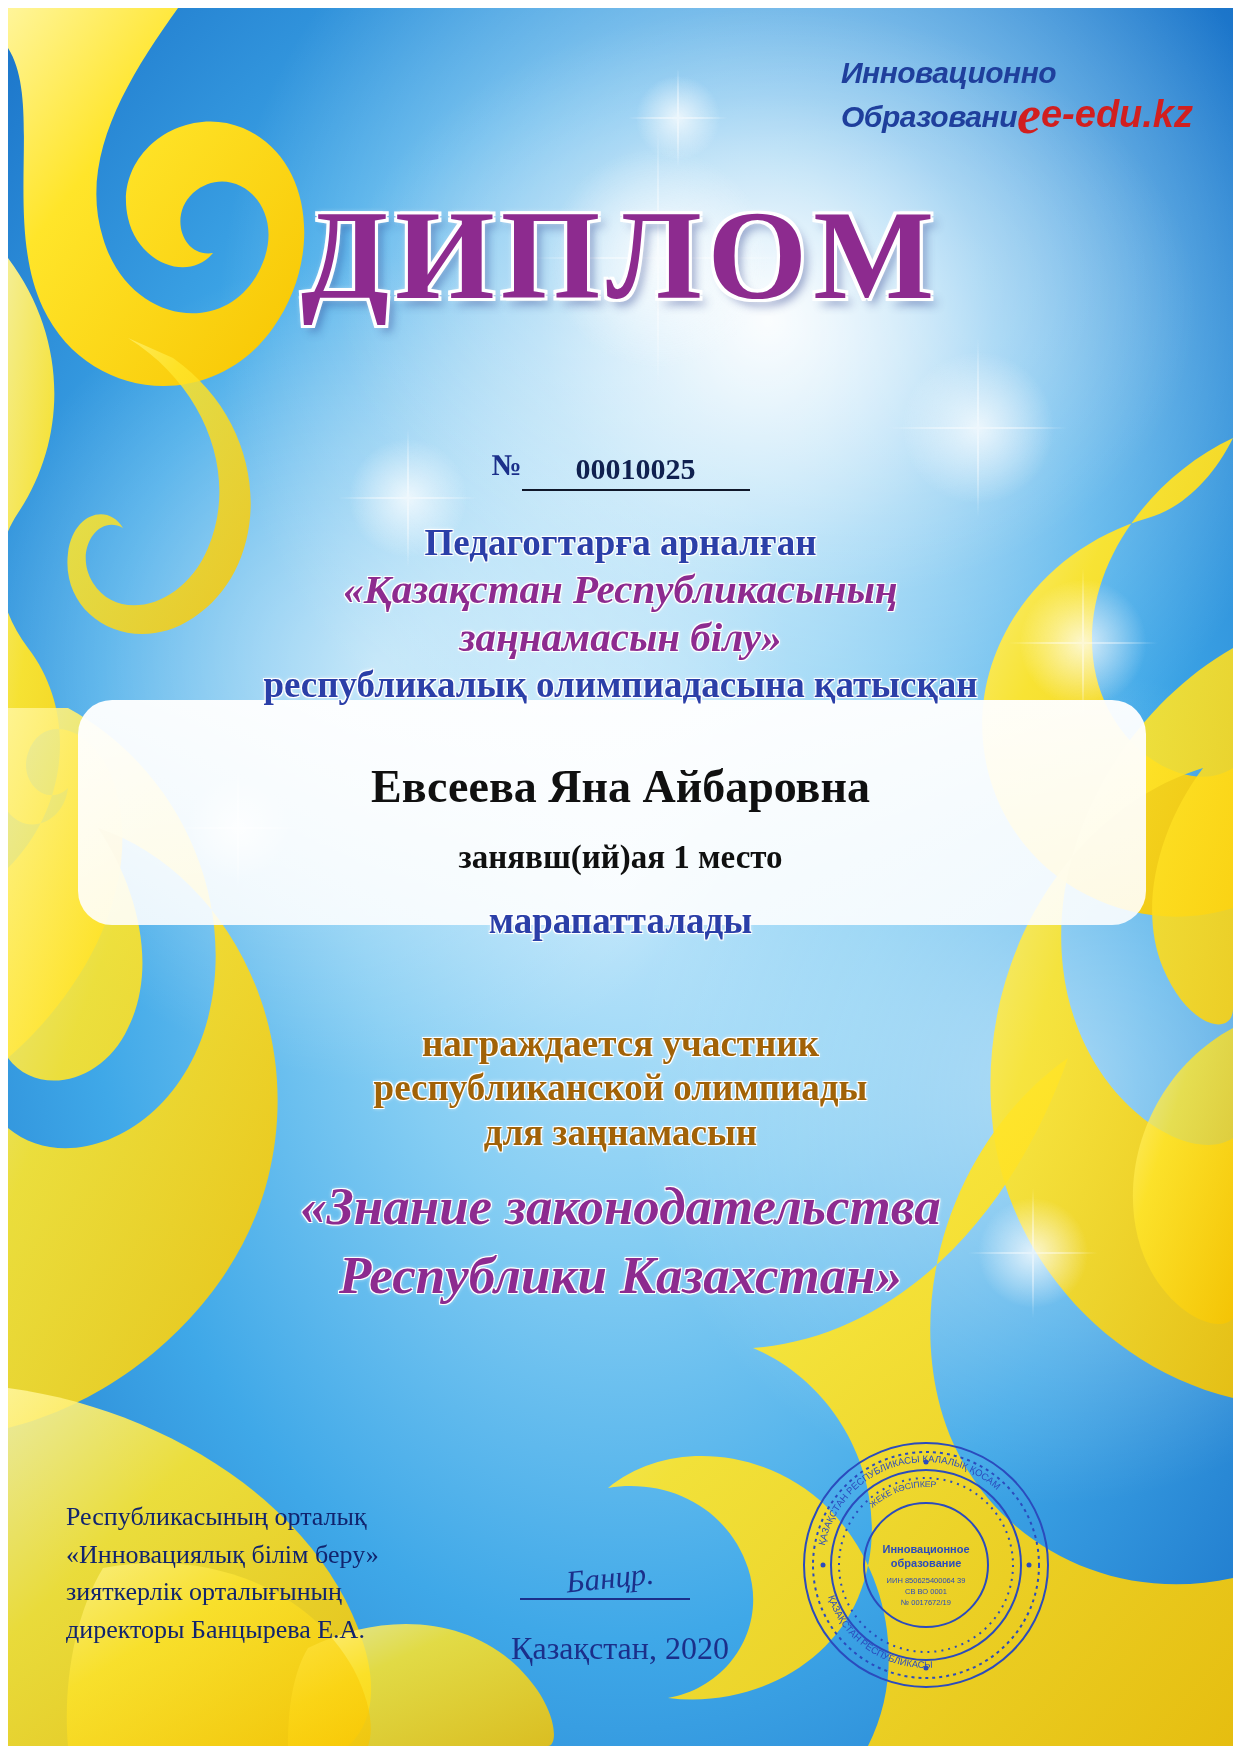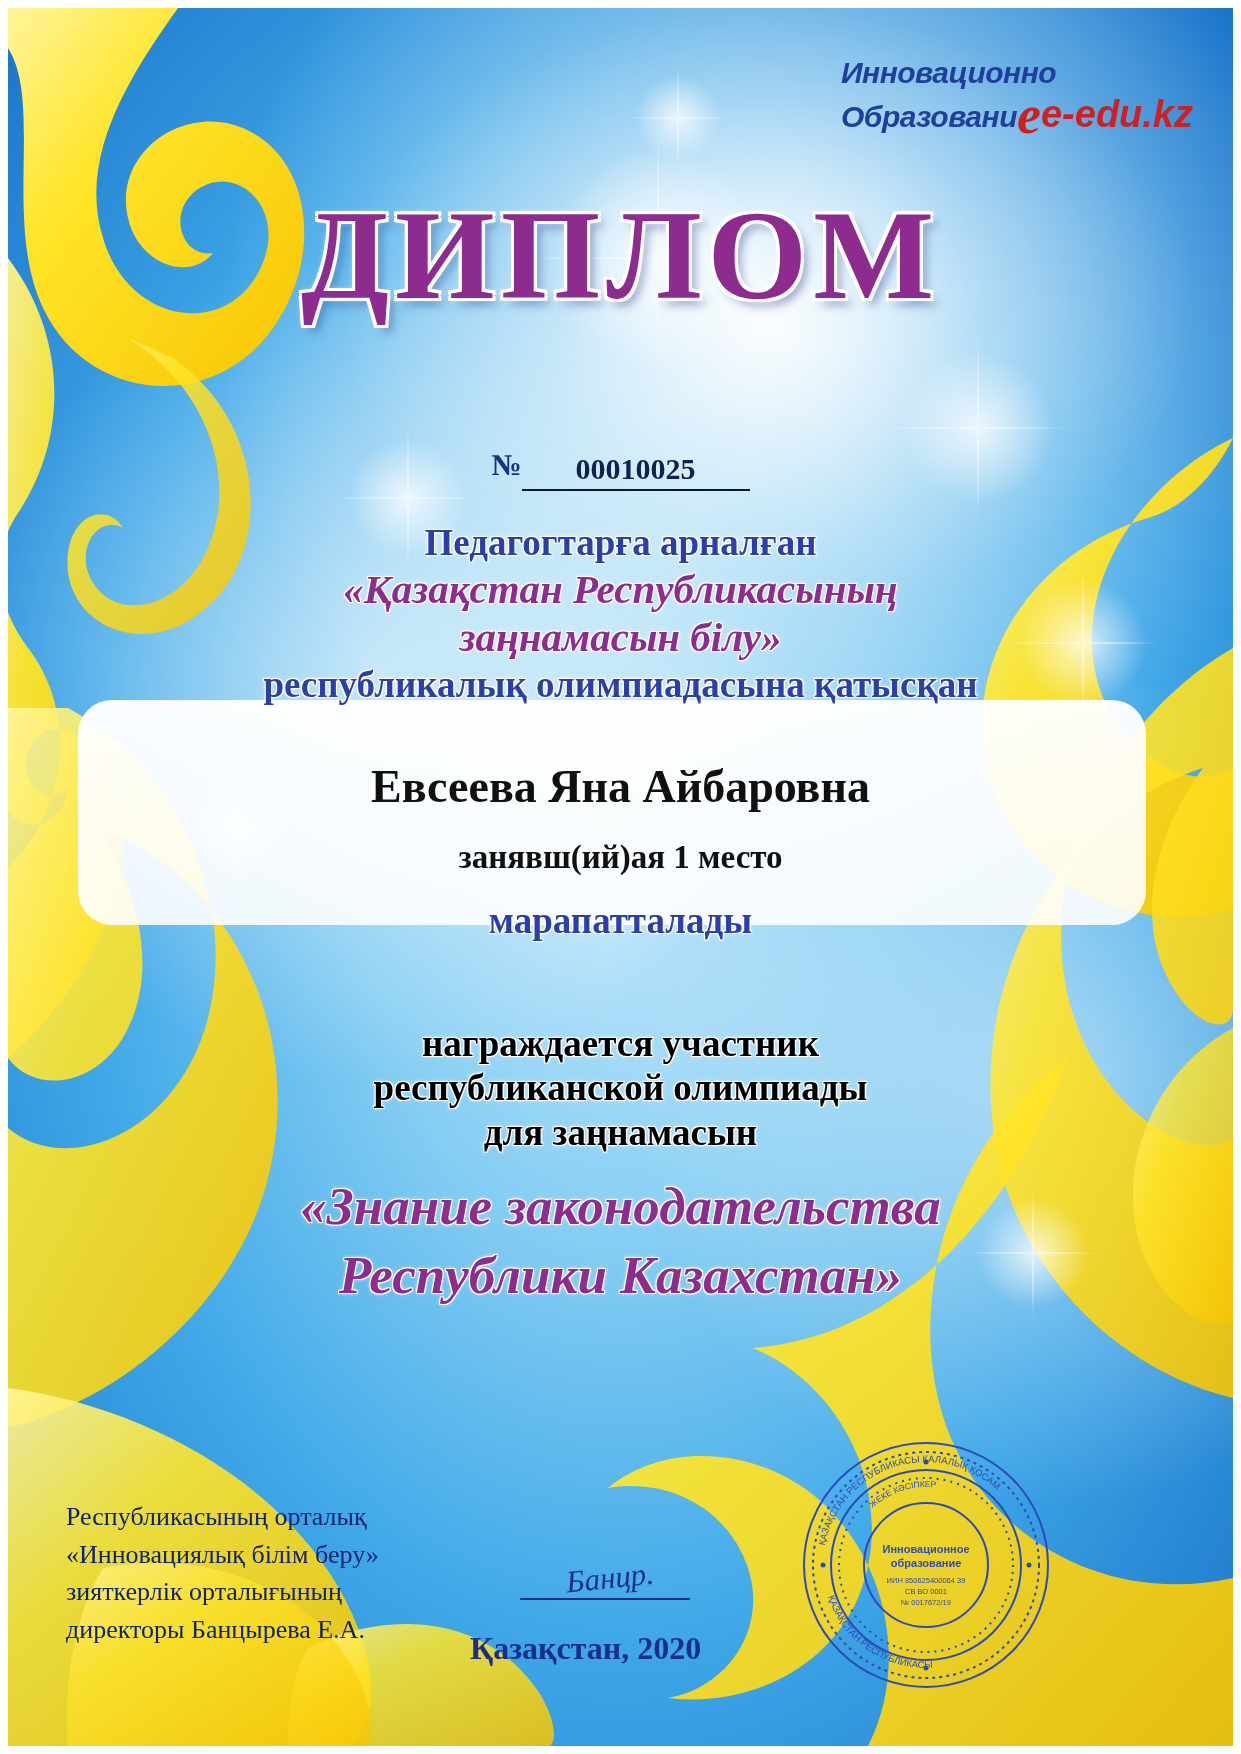--- a/index.html
+++ b/index.html
@@ -206,21 +206,21 @@
   
   .ru-block {
     position: absolute;
     left: 90px; right: 90px;
     top: 1022px;
     text-align: center;
     line-height: 1.2;
     font-family: "Liberation Serif", serif;
     font-weight: bold;
     font-size: 37px;
-    color: #000000;
+    color: #a16207;
     text-shadow: 0 0 4px #fff, 1px 1px 0 #fff, -1px 1px 0 #fff, 1px -1px 0 #fff, -1px -1px 0 #fff;
   }
   .ru-quote {
     position: absolute;
     left: 80px; right: 80px;
     top: 1172px;
     text-align: center;
     font-family: "Liberation Serif", serif;
     font-weight: bold;
     font-style: italic;
@@ -259,22 +259,23 @@
   .signature-rule {
     border-bottom: 2px solid #1b2f8a;
     margin-top: 2px;
     width: 170px;
   }
   .country-year {
     position: absolute;
     left: 470px;
     top: 1630px;
     width: 300px;
-    font-family: "Liberation Serif", serif;
-    font-weight: bold;
+    text-align: center;
+    font-family: "Liberation Serif", serif;
+    font-weight: normal;
     font-size: 32px;
     color: #1b2f8a;
   }
 
   
   .stamp {
     position: absolute;
     right: 190px;
     top: 1440px;
     width: 250px;

